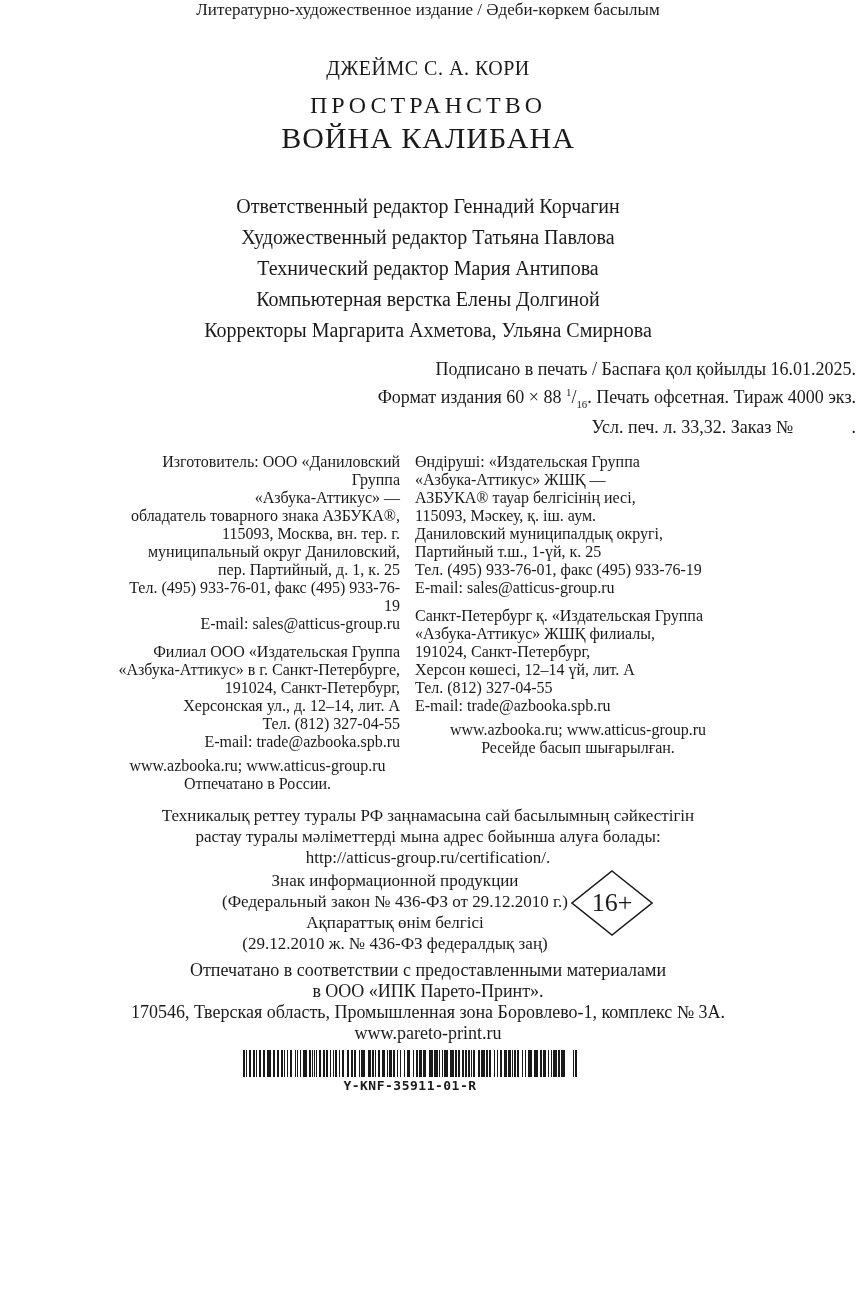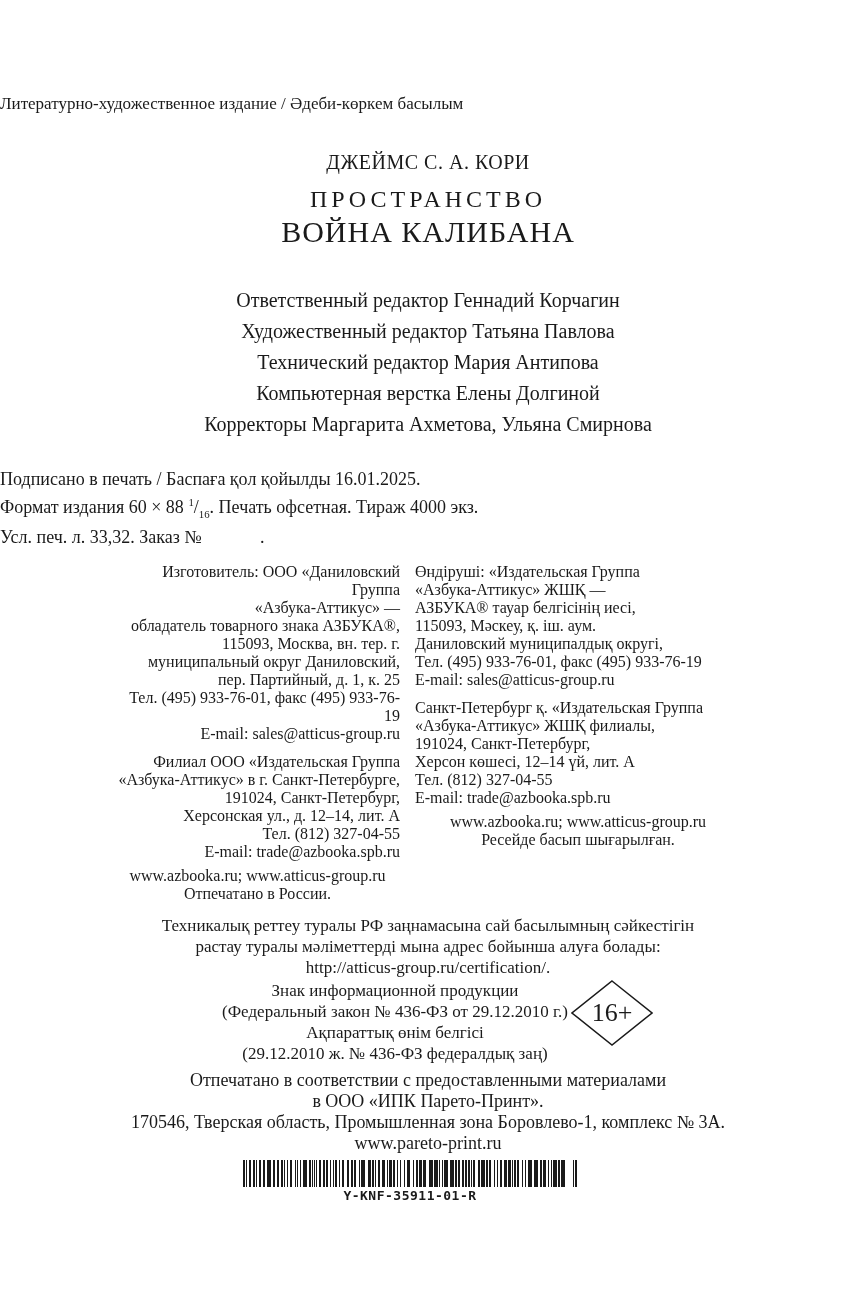--- a/index.html
+++ b/index.html
@@ -5,26 +5,26 @@
   html,body { margin:0; padding:0; background:#e8e8e8; }
   .page {
     position:relative;
     width:856px; height:1299px;
     margin:0 auto;
     background:#ffffff;
     color:#1a1a1a;
     font-family:"Liberation Serif", serif;
     overflow:hidden;
   }
-  .edition-line { padding-top:94px; text-align:left; font-size:17px; }
+  .edition-line { text-align:center; font-size:17px; }
   .author      { margin-top:37px; text-align:center; font-size:20px; letter-spacing:0.5px; }
   .series      { margin-top:12px; text-align:center; font-size:24px; letter-spacing:4px; }
   .book-title  { margin-top:2px;  text-align:center; font-size:30px; letter-spacing:1px; }
   .editors     { margin-top:36px; text-align:center; font-size:20px; line-height:31px; }
-  .print-info  { margin-top:28px; text-align:left; font-size:18px; line-height:23px; }
+  .print-info  { margin-top:12px; text-align:right; font-size:18px; line-height:23px; }
   .print-info sup, .print-info sub { font-size:0.60em; }
   .columns { margin-top:14px; margin-left:115px; width:626px; display:flex; font-size:16px; line-height:18px; }
   .col-left  { width:285px; text-align:right; }
   .col-right { width:326px; margin-left:15px; text-align:left; }
   .block + .block { margin-top:10px; }
   .block.web { margin-top:6px;text-align:center; }
   .certification { margin-top:12px; text-align:center; font-size:17px; line-height:21px; }
   .age-row  { position:relative; margin-top:2px; height:84px; }
   .age-text { text-align:center; font-size:17px; line-height:21px; transform:translateX(-33px); }
   .age-badge { position:absolute; left:571px; top:0; width:82px; height:66px; }
@@ -93,20 +93,21 @@
           <div>Отпечатано в России.</div>
         </div>
     </div>
     <div class="col col-right">
       <div class="block">
           <div>Өндіруші: «Издательская Группа</div>
           <div>«Азбука-Аттикус» ЖШҚ —</div>
           <div>АЗБУКА® тауар белгісінің иесі,</div>
           <div>115093, Мәскеу, қ. іш. аум.</div>
           <div>Даниловский муниципалдық округі,</div>
+          <div>Партийный т.ш., 1-үй, к. 25</div>
           <div>Тел. (495) 933-76-01, факс (495) 933-76-19</div>
           <div>E-mail: sales@atticus-group.ru</div>
         </div>
       <div class="block">
           <div>Санкт-Петербург қ. «Издательская Группа</div>
           <div>«Азбука-Аттикус» ЖШҚ филиалы,</div>
           <div>191024, Санкт-Петербург,</div>
           <div>Херсон көшесі, 12–14 үй, лит. А</div>
           <div>Тел. (812) 327-04-55</div>
           <div>E-mail: trade@azbooka.spb.ru</div>

